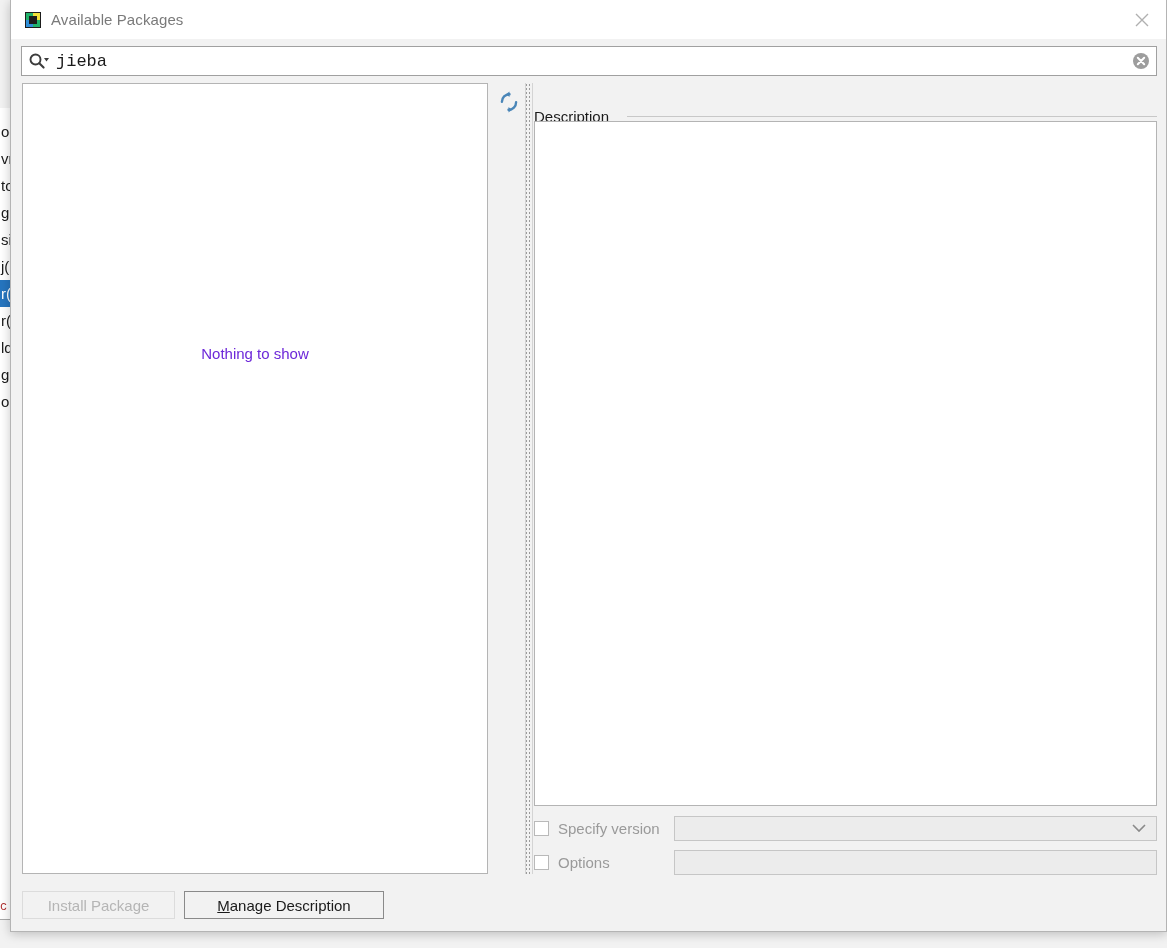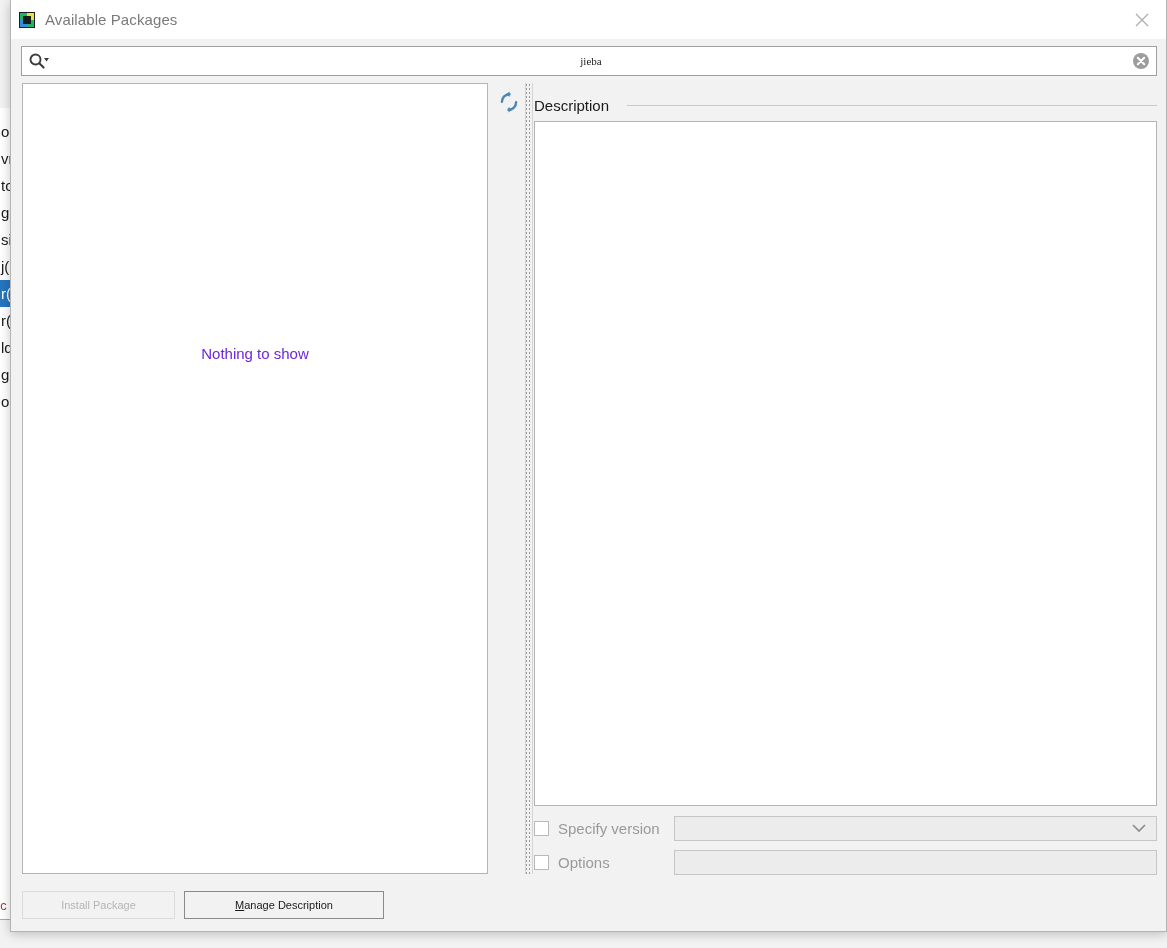--- a/index.html
+++ b/index.html
@@ -98,21 +98,21 @@
     box-sizing: border-box;
     box-shadow: 0 2px 10px rgba(0,0,0,0.22);
   }
 
   .titlebar {
     position: relative;
     height: 39px;
     background: #ffffff;
     display: flex;
     align-items: center;
-    padding-left: 8px;
+    padding-left: 14px;
   }
   .title-icon {
     width: 16px; height: 16px;
     margin-right: 10px;
     flex: 0 0 auto;
   }
   .title-text {
     font-size: 15px;
     color: #7a7a7a;
     letter-spacing: 0.1px;
@@ -137,27 +137,26 @@
   }
   .search-icon-wrap {
     width: 34px; height: 28px;
     display: flex; align-items: center; justify-content: center;
     flex: 0 0 auto;
   }
   .search-input {
     flex: 1 1 auto;
     border: none;
     outline: none;
-    font-family: Liberation Serif, serif;
-    font-size: 11px;
+    font-family: Liberation Mono, monospace;
+    font-size: 17px;
     color: #1a1a1a;
     background: transparent;
     padding: 0;
     height: 24px;
-    text-align: center;
   }
   .clear-btn {
     width: 30px; height: 28px;
     display: flex; align-items: center; justify-content: center;
     flex: 0 0 auto;
     cursor: default;
   }
 
   
   .list-panel {
@@ -207,21 +206,21 @@
   }
 
   
   .right-pane {
     position: absolute;
     left: 523px; top: 83px;
     width: 623px; height: 791px;
   }
   .desc-header {
     position: absolute;
-    left: 0; top: 10px;
+    left: 0; top: 21px;
     width: 623px; height: 24px;
     display: flex;
     align-items: center;
     gap: 10px;
   }
   .desc-label {
     font-size: 15px;
     color: #1a1a1a;
     padding-right: 8px;
   }
@@ -284,21 +283,21 @@
     border: 1px solid #c6c6c6;
     box-sizing: border-box;
     cursor: default;
   }
 
   
   .btn {
     position: absolute;
     height: 28px;
     box-sizing: border-box;
-    font-size: 11px;
+    font-size: 15px;
     display: flex;
     align-items: center;
     justify-content: center;
     cursor: default;
     background: #f2f2f2;
   }
   .btn-install {
     left: 11px; top: 891px;
     width: 153px;
     border: 1px solid #dcdcdc;

